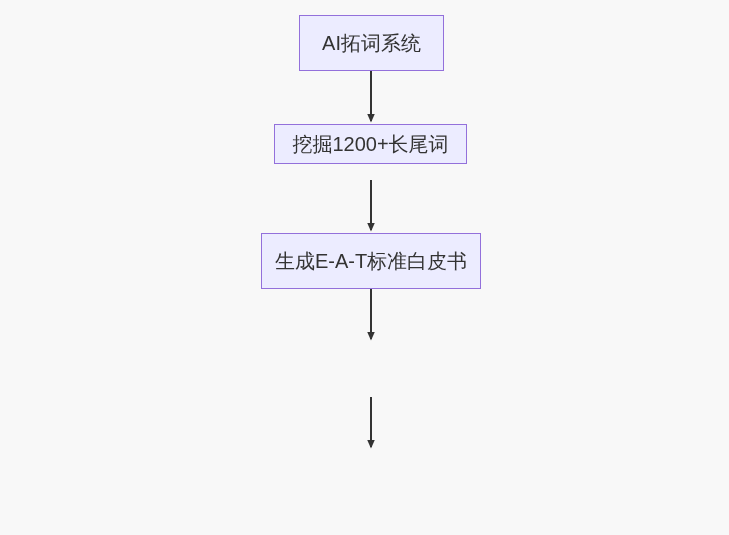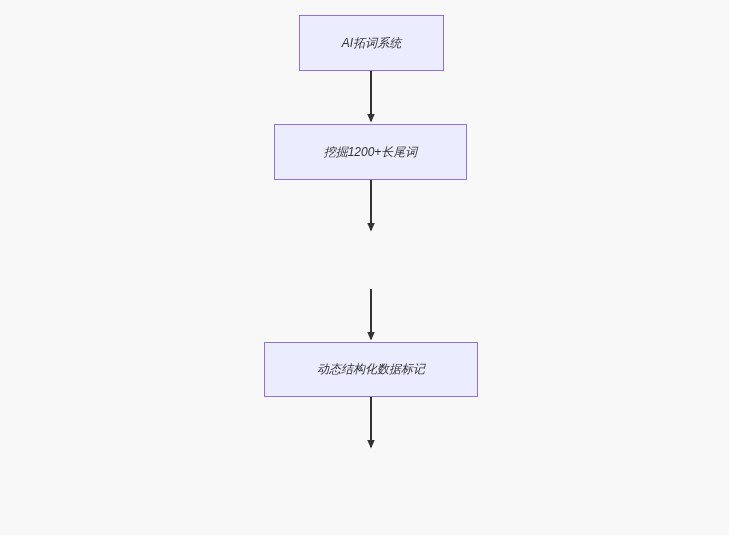--- a/index.html
+++ b/index.html
@@ -14,30 +14,29 @@
     height: 535px;
     background: #f8f8f8;
     overflow: hidden;
   }
   .flow-node {
     position: absolute;
     box-sizing: border-box;
     background: #ECECFF;
     border: 1.3px solid #9370DB;
     color: #333333;
-    font-size: 12px;
+    font-size: 20px;
     display: flex;
     align-items: center;
     justify-content: center;
     text-align: center;
     white-space: nowrap;
-    font-style: italic;
   }
   .node-1 { left: 299px; top: 15px;  width: 145px; height: 56px; }
-  .node-2 { left: 274px; top: 124px; width: 193px; height: 56px; }
+  .node-2 { left: 274px; top: 124px; width: 193px; height: 40px; }
   .node-3 { left: 261px; top: 233px; width: 220px; height: 56px; }
   .node-4 { left: 264px; top: 342px; width: 214px; height: 55px; }
   .node-5 { left: 254px; top: 450px; width: 234px; height: 56px; }
   .edge-layer {
     position: absolute;
     left: 0; top: 0;
     width: 729px; height: 535px;
     pointer-events: none;
   }
 </style>
@@ -59,19 +58,19 @@
   </svg>
 
   <div class="flow-node node-1">
     <span>AI拓词系统</span>
   </div>
 
   <div class="flow-node node-2">
     <span>挖掘1200+长尾词</span>
   </div>
 
+  <div class="flow-node node-3">
+    <span>生成E-A-T标准白皮书</span>
+  </div>
 
-  <div class="flow-node node-4">
-    <span>动态结构化数据标记</span>
-  </div>
 
 
 </div>
 
 </body></html>

